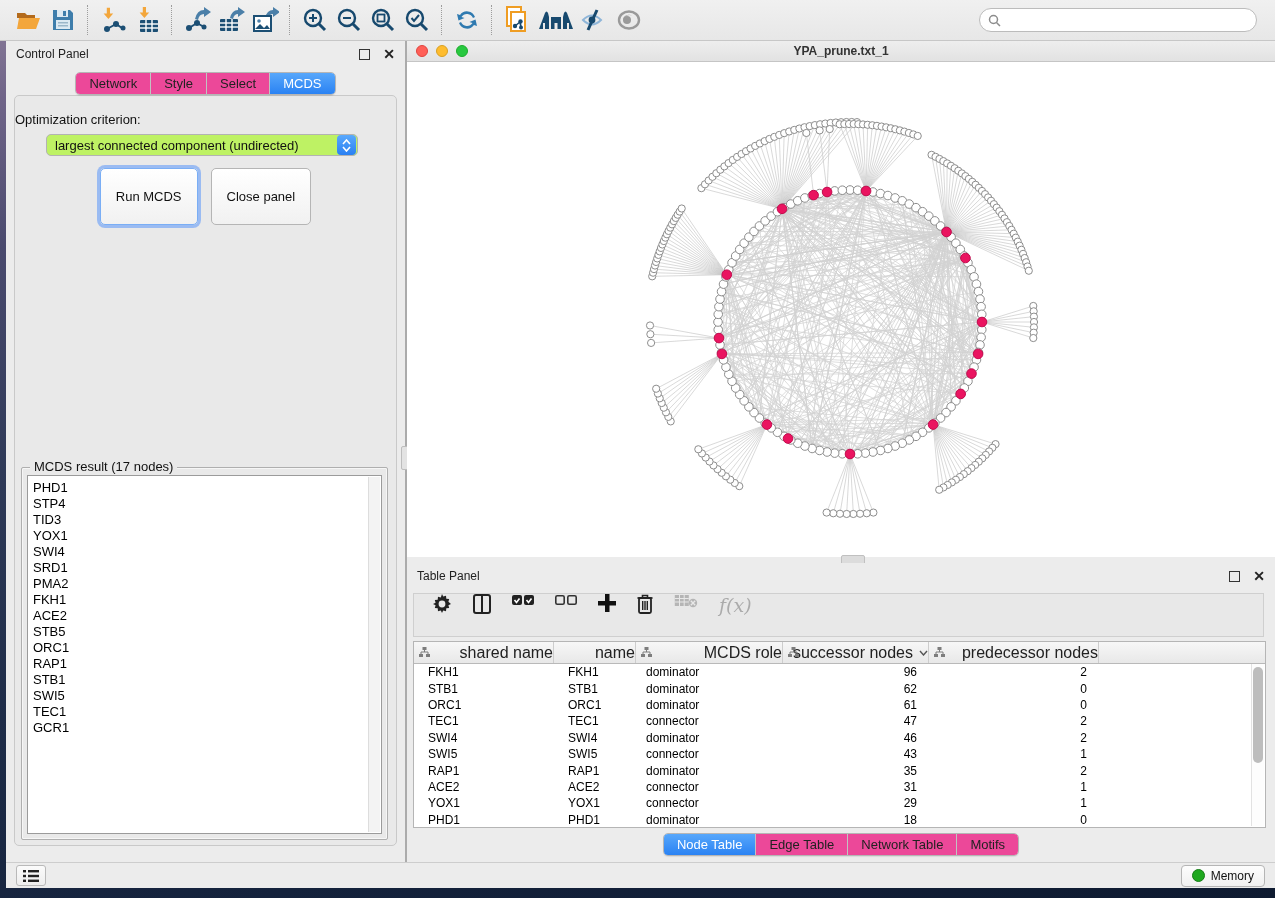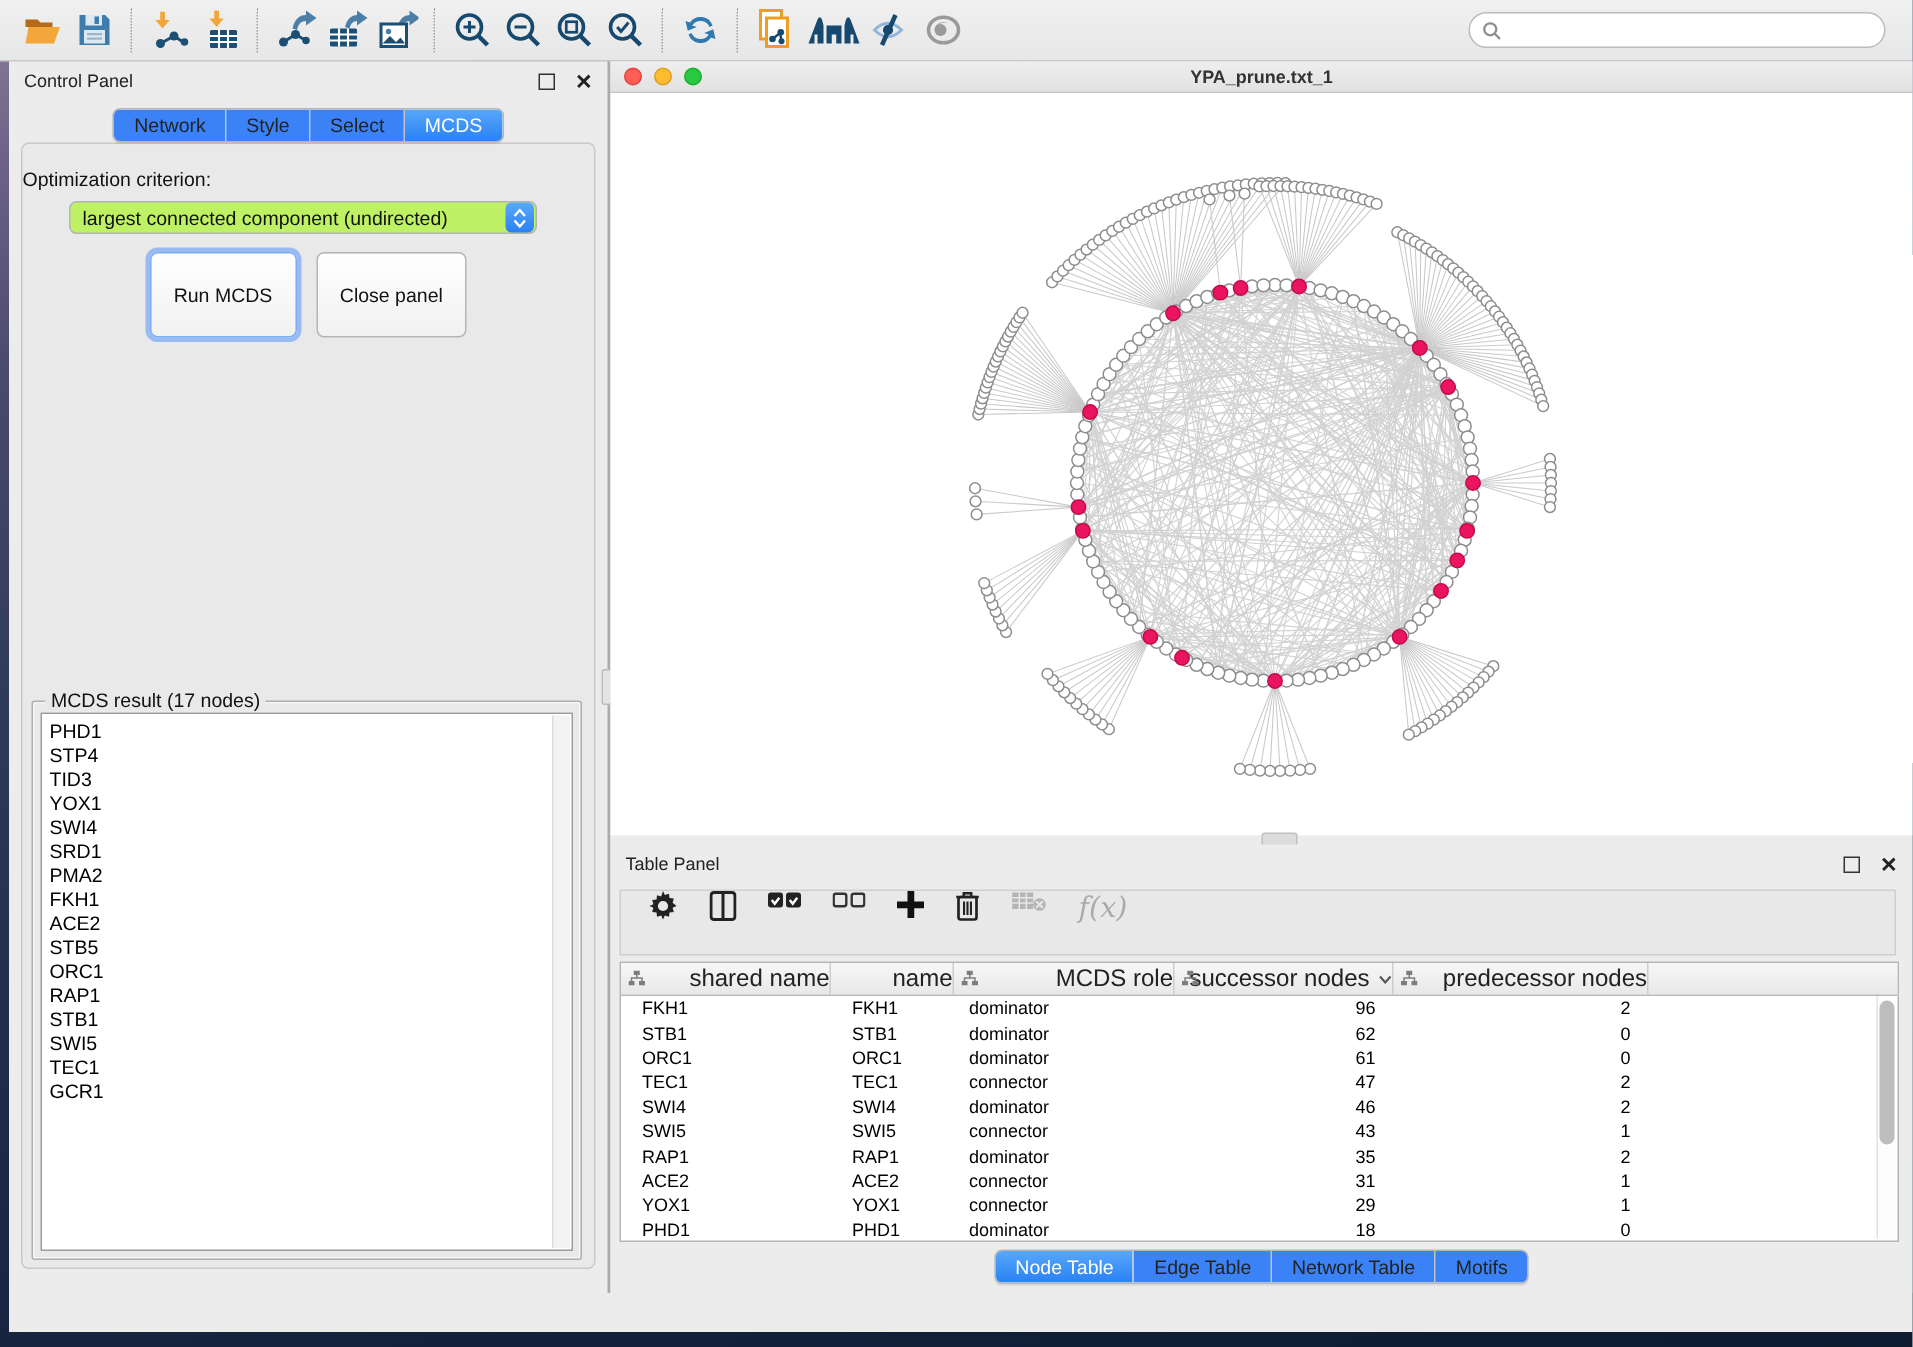--- a/index.html
+++ b/index.html
@@ -12,30 +12,30 @@
   .abs{position:absolute}
   
   .toolbar{left:0;top:0;width:1275px;height:41px;background:linear-gradient(#f0f0f0,#e7e7e7);
     border-bottom:1px solid #c7c7c7;display:flex;align-items:center;padding-left:12px;box-sizing:border-box}
   .tb{width:34px;height:32px;display:flex;align-items:center;justify-content:center;flex:0 0 auto}
   .sep{width:1px;height:30px;border-left:1px dotted #9d9d9d;margin:0 7px;flex:0 0 auto}
   .search{margin-left:auto;margin-right:18px;width:278px;height:24px;border:1px solid #bcbcbc;border-radius:13px;
     background:#fff;display:flex;align-items:center;padding:0 8px;box-sizing:border-box}
   .search input{border:none;outline:none;flex:1;font-size:12px;background:transparent;margin-left:5px;font-family:"Liberation Sans",sans-serif}
   
-  .winbody{left:6px;top:41px;width:1269px;height:847px;background:#ececec;display:flex;}
+  .winbody{left:6px;top:41px;width:1269px;height:847px;background:#ececec;display:flex;flex-direction:column}
   .content{display:flex;height:821px}
   
   .cpanel{width:399px;position:relative;background:#ececec;flex:0 0 auto}
   .panel-title{font-size:12px;color:#222}
   .float-sq{display:inline-block;width:9px;height:9px;border:1.5px solid #333}
   .close-x{font-size:14px;font-weight:bold;color:#222;line-height:9px}
   .cp-tabs{position:absolute;top:31px;left:0;right:0;display:flex;justify-content:center;z-index:3}
   .tabgroup{display:inline-flex;border:1px solid #b5b5b5;border-radius:5px;overflow:hidden;background:#fff;box-shadow:0 1px 1px rgba(0,0,0,.08)}
-  .tab{padding:3px 13px;font-size:13px;color:#222;border-right:1px solid #c2c2c2;background:#3b82f6;cursor:default}
+  .tab{padding:3px 13px;font-size:13px;color:#222;border-right:1px solid #c2c2c2;background:#ec4899;cursor:default}
   .tab:last-child{border-right:none}
   .tab.active{background:linear-gradient(#57a7fb,#2a82f3);color:#fff}
   .cp-box{position:absolute;left:8px;top:54px;width:381px;height:749px;background:#e9e9e9;
     border:1px solid #c9c9c9;border-radius:5px}
   .opt-label{position:absolute;top:16px;width:100%;text-align:left;font-size:13px;color:#111}
   .select{position:absolute;left:31px;top:38px;width:312px;height:22px;background:#bef264;border:1px solid #b3b3b3;
     border-radius:5px;display:flex;align-items:center;box-sizing:border-box}
   .select .val{flex:1;font-size:13px;padding-left:8px;color:#111;white-space:nowrap;overflow:hidden}
   .stepper{width:19px;height:20px;border-radius:4px;background:linear-gradient(#5aa9fc,#2a80f2);margin-right:1px;
     display:flex;flex-direction:column;align-items:center;justify-content:center;gap:1px}

